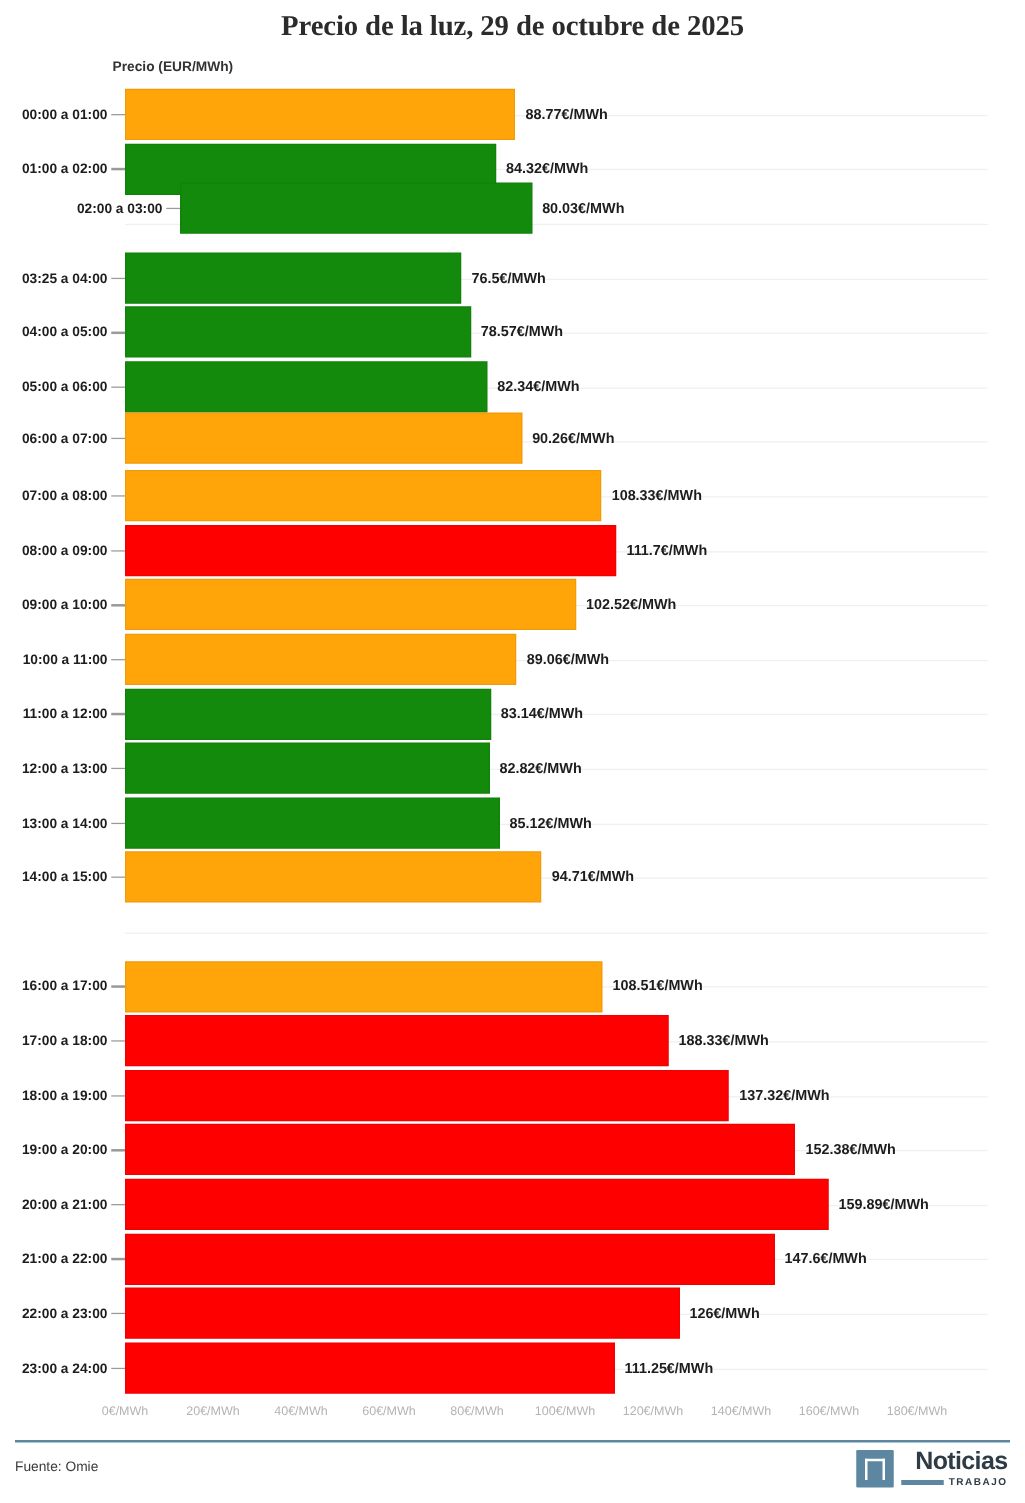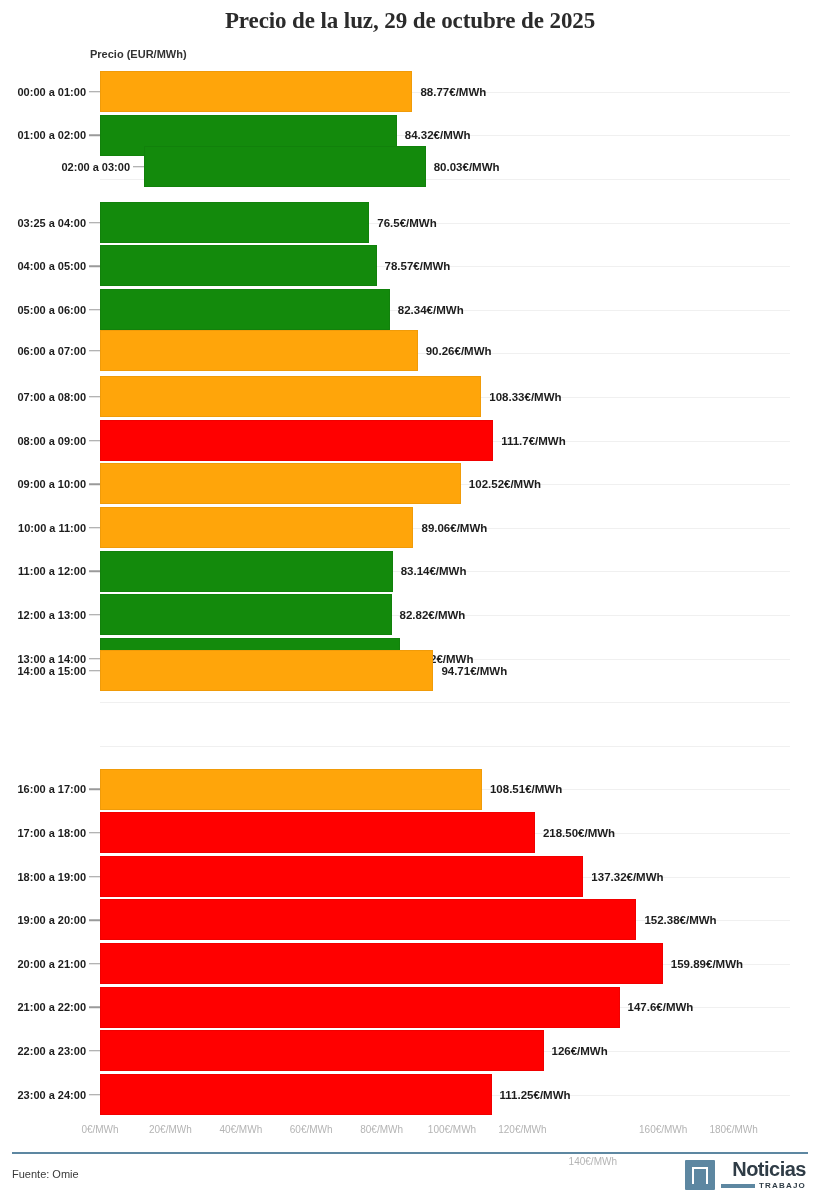--- a/index.html
+++ b/index.html
@@ -263,40 +263,40 @@
         <div class="bar-value" style="left: 399.526px;">82.82€/MWh</div>
       </div>
       <div class="gridline" style="top: 588.6px;"></div>
       <div class="row" style="top: 566.8px;">
         <div class="cat-label">13:00 a 14:00</div>
         <div class="tick-mark"></div>
         <div class="bar" style="width: 299.622px; background: rgb(19, 138, 12);"></div>
         <div class="bar-value" style="left: 407.622px;">85.12€/MWh</div>
       </div>
       <div class="gridline" style="top: 632.2px;"></div>
-      <div class="row" style="top: 579px; padding-left: 10px;">
+      <div class="row" style="top: 610px; padding-left: 10px;">
         <div class="cat-label">14:00 a 15:00</div>
         <div class="tick-mark"></div>
         <div class="bar" style="width: 333.379px; background: rgb(255, 165, 10);"></div>
         <div class="bar-value" style="left: 441.379px;">94.71€/MWh</div>
       </div>
       <div class="gridline" style="top: 675.8px;"></div>
       <div class="gridline" style="top: 719.4px;"></div>
       <div class="row" style="top: 697.6px;">
         <div class="cat-label">16:00 a 17:00</div>
         <div class="tick-mark"></div>
         <div class="bar" style="width: 381.955px; background: rgb(255, 165, 10);"></div>
         <div class="bar-value" style="left: 489.955px;">108.51€/MWh</div>
       </div>
       <div class="gridline" style="top: 763px;"></div>
       <div class="row" style="top: 741.2px;">
         <div class="cat-label">17:00 a 18:00</div>
         <div class="tick-mark"></div>
         <div class="bar" style="width: 434.896px; background: rgb(255, 0, 0);"></div>
-        <div class="bar-value" style="left: 542.896px;">218.50€/MWh</div>
+        <div class="bar-value" style="left: 542.896px;">188.33€/MWh</div>
       </div>
       <div class="gridline" style="top: 806.6px;"></div>
       <div class="row" style="top: 784.8px;">
         <div class="cat-label">18:00 a 19:00</div>
         <div class="tick-mark"></div>
         <div class="bar" style="width: 483.366px; background: rgb(255, 0, 0);"></div>
         <div class="bar-value" style="left: 591.366px;">137.32€/MWh</div>
       </div>
       <div class="gridline" style="top: 850.2px;"></div>
       <div class="row" style="top: 828.4px;">
@@ -336,21 +336,21 @@
     </div>
 
   <div id="xaxis">
       <div class="xtick" style="left: 100px;">0€/MWh</div>
       <div class="xtick" style="left: 170.4px;">20€/MWh</div>
       <div class="xtick" style="left: 240.8px;">40€/MWh</div>
       <div class="xtick" style="left: 311.2px;">60€/MWh</div>
       <div class="xtick" style="left: 381.6px;">80€/MWh</div>
       <div class="xtick" style="left: 452px;">100€/MWh</div>
       <div class="xtick" style="left: 522.4px;">120€/MWh</div>
-      <div class="xtick" style="left: 592.8px; margin-top: 32px;">140€/MWh</div>
+      <div class="xtick" style="left: 592.8px;">140€/MWh</div>
       <div class="xtick" style="left: 663.2px;">160€/MWh</div>
       <div class="xtick" style="left: 733.6px;">180€/MWh</div>
     </div>
 
   <div id="footer-divider"></div>
   <div id="footer-source">Fuente: Omie</div>
 
   <div id="logo">
     <div id="logo-mark"></div>
     <div id="logo-text">

